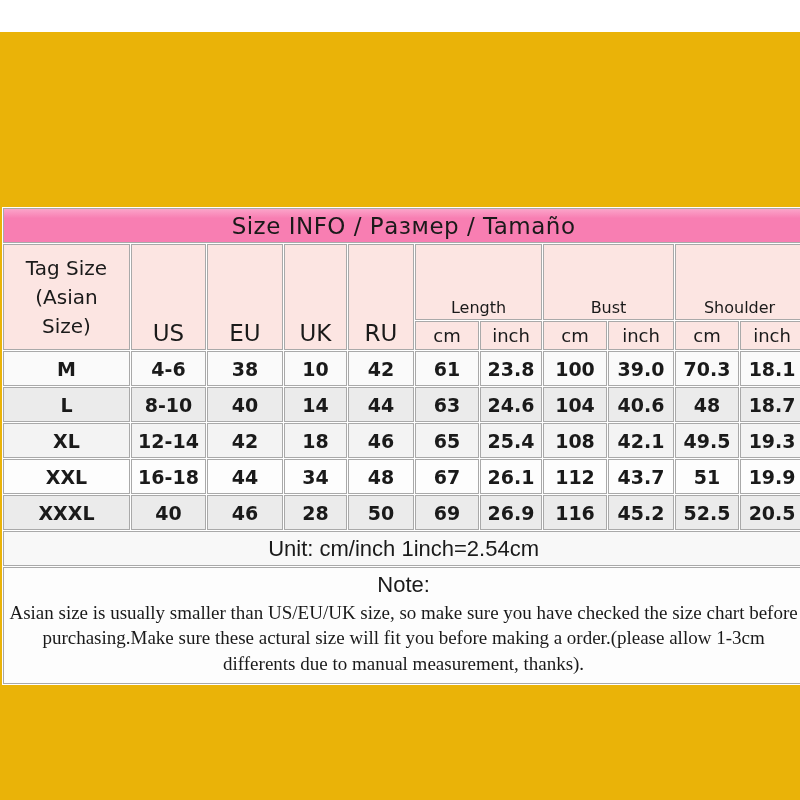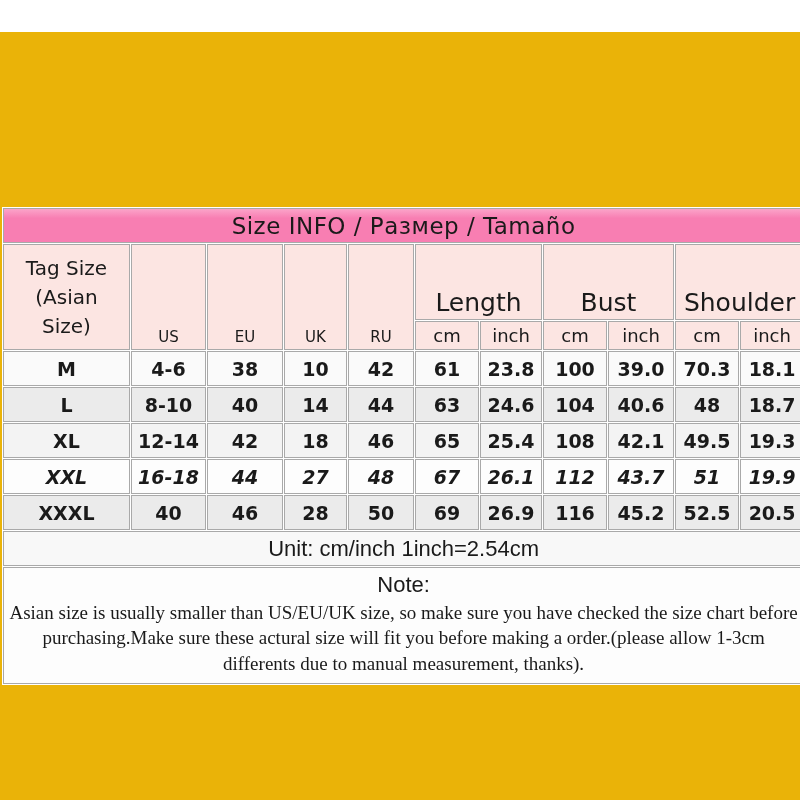--- a/index.html
+++ b/index.html
@@ -53,46 +53,46 @@
     background: #fce5e2;
     font-weight: normal;
   }
   td.corner-cell {
     font-size: 20px;
     line-height: 1.45;
     vertical-align: middle;
     padding: 2px 4px;
   }
   td.region-cell {
-    font-size: 15px;
+    font-size: 23px;
     vertical-align: bottom;
     padding-bottom: 3px;
   }
   td.measure-cell {
-    font-size: 25px;
+    font-size: 16px;
     vertical-align: bottom;
     padding-bottom: 2px;
     height: 71px;
   }
   tr.units-row td {
     font-size: 18px;
     height: 25px;
     vertical-align: middle;
   }
   
   tr.data-row td {
     font-size: 19px;
     font-weight: bold;
     height: 31px;
     vertical-align: middle;
   }
   tr.data-row.shade-a td { background: #fafafa; }
   tr.data-row.shade-b td { background: #ebebeb; }
   tr.data-row.shade-c td { background: #f3f3f3; text-align: center; }
-  tr.data-row.shade-d td { background: #fdfdfd; font-style: italic; }
+  tr.data-row.shade-d td { background: #fdfdfd; }
   
   td.unit-cell {
     background: #f8f8f8;
     color: #ff0000;
     font-family: "Liberation Sans", sans-serif;
     font-size: 22px;
     font-weight: 400;
     height: 31px;
     vertical-align: middle;
   }
@@ -193,21 +193,21 @@
         <td>108</td>
         <td>42.1</td>
         <td>49.5</td>
         <td>19.3</td>
       </tr>
 
       <tr class="data-row shade-d">
         <td>XXL</td>
         <td>16-18</td>
         <td>44</td>
-        <td>27</td>
+        <td>34</td>
         <td>48</td>
         <td>67</td>
         <td>26.1</td>
         <td>112</td>
         <td>43.7</td>
         <td>51</td>
         <td>19.9</td>
       </tr>
 
       <tr class="data-row shade-b">

